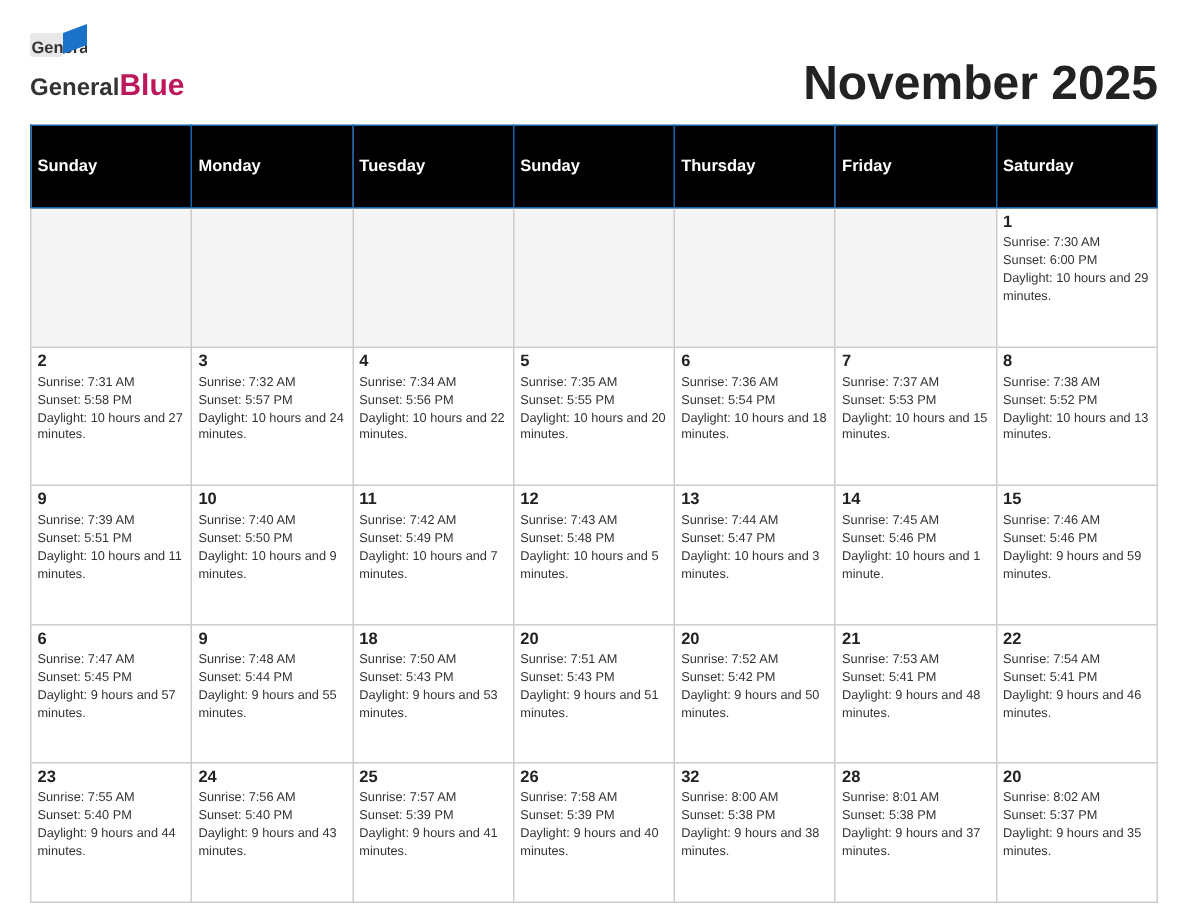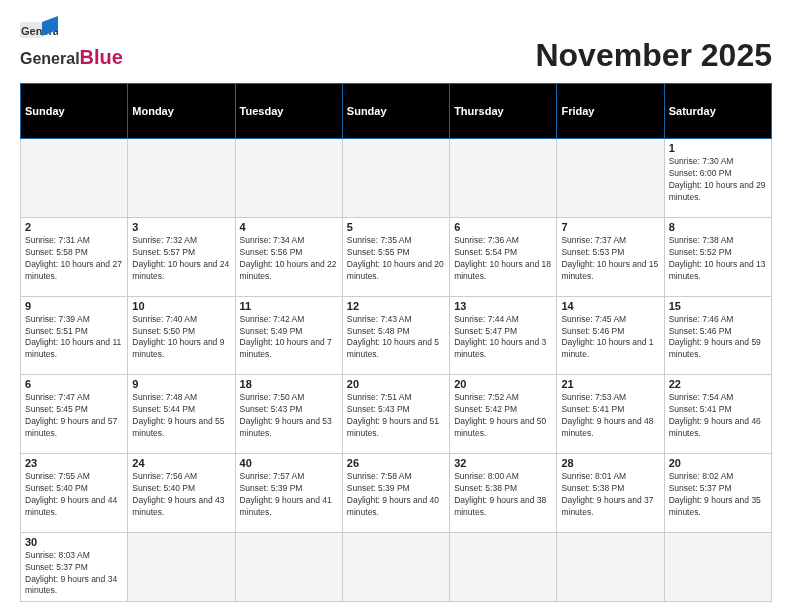--- a/index.html
+++ b/index.html
@@ -227,47 +227,35 @@
         <tr>
           <td>
             <span class="day-number">23</span>
             <div class="day-info">Sunrise: 7:55 AM<br>Sunset: 5:40 PM<br>Daylight: 9 hours and 44 minutes.</div>
           </td>
           <td>
             <span class="day-number">24</span>
             <div class="day-info">Sunrise: 7:56 AM<br>Sunset: 5:40 PM<br>Daylight: 9 hours and 43 minutes.</div>
           </td>
           <td>
-            <span class="day-number">40</span>
+            <span class="day-number">25</span>
             <div class="day-info">Sunrise: 7:57 AM<br>Sunset: 5:39 PM<br>Daylight: 9 hours and 41 minutes.</div>
           </td>
           <td>
             <span class="day-number">26</span>
             <div class="day-info">Sunrise: 7:58 AM<br>Sunset: 5:39 PM<br>Daylight: 9 hours and 40 minutes.</div>
           </td>
           <td>
             <span class="day-number">32</span>
             <div class="day-info">Sunrise: 8:00 AM<br>Sunset: 5:38 PM<br>Daylight: 9 hours and 38 minutes.</div>
           </td>
           <td>
             <span class="day-number">28</span>
             <div class="day-info">Sunrise: 8:01 AM<br>Sunset: 5:38 PM<br>Daylight: 9 hours and 37 minutes.</div>
           </td>
           <td>
             <span class="day-number">20</span>
             <div class="day-info">Sunrise: 8:02 AM<br>Sunset: 5:37 PM<br>Daylight: 9 hours and 35 minutes.</div>
           </td>
-        </tr>
-        <tr>
-          <td class="last-row">
-            <span class="day-number">30</span>
-            <div class="day-info">Sunrise: 8:03 AM<br>Sunset: 5:37 PM<br>Daylight: 9 hours and 34 minutes.</div>
-          </td>
-          <td class="last-row empty"></td>
-          <td class="last-row empty"></td>
-          <td class="last-row empty"></td>
-          <td class="last-row empty"></td>
-          <td class="last-row empty"></td>
-          <td class="last-row empty"></td>
         </tr>
       </tbody>
   </table>
 </div>
 
 </body></html>

